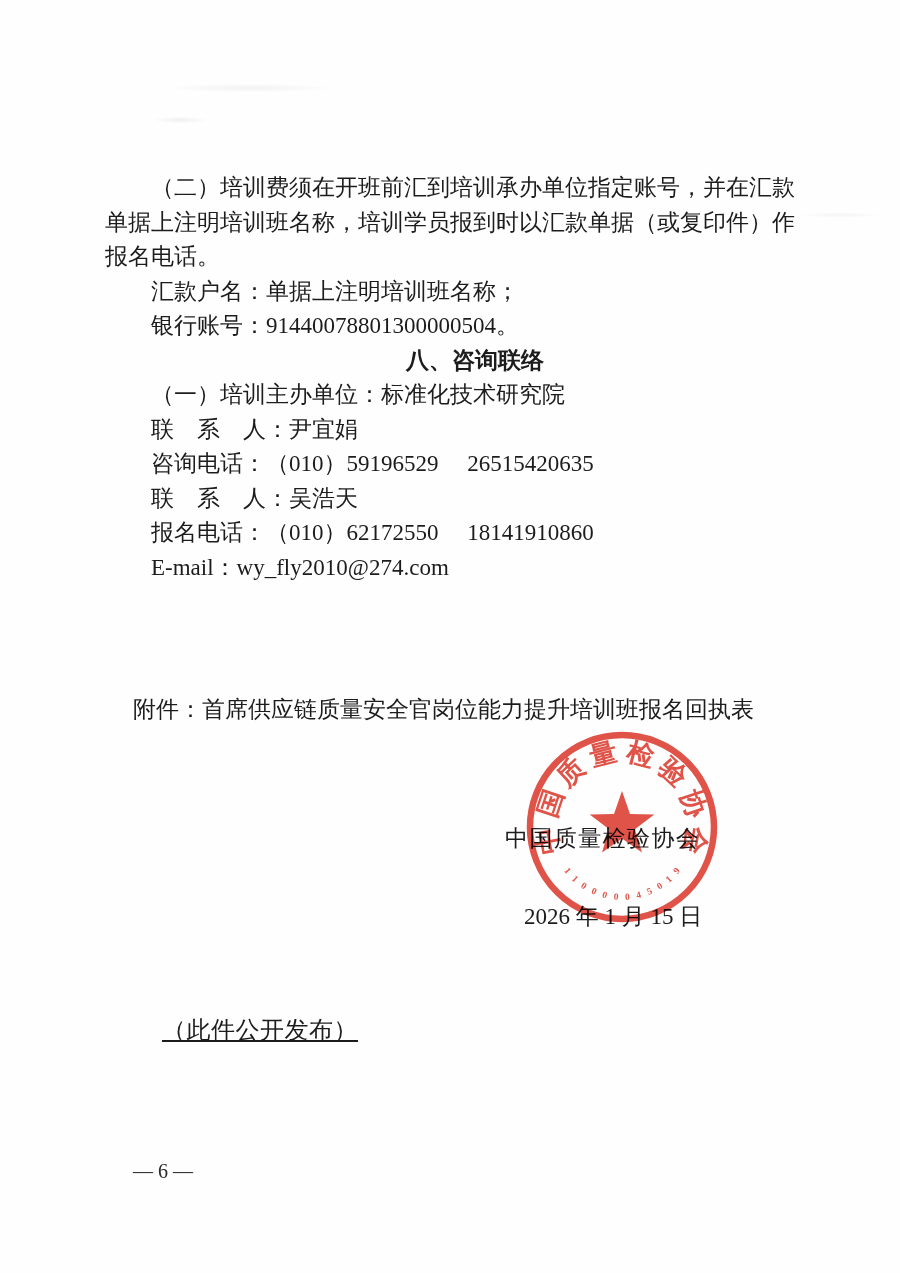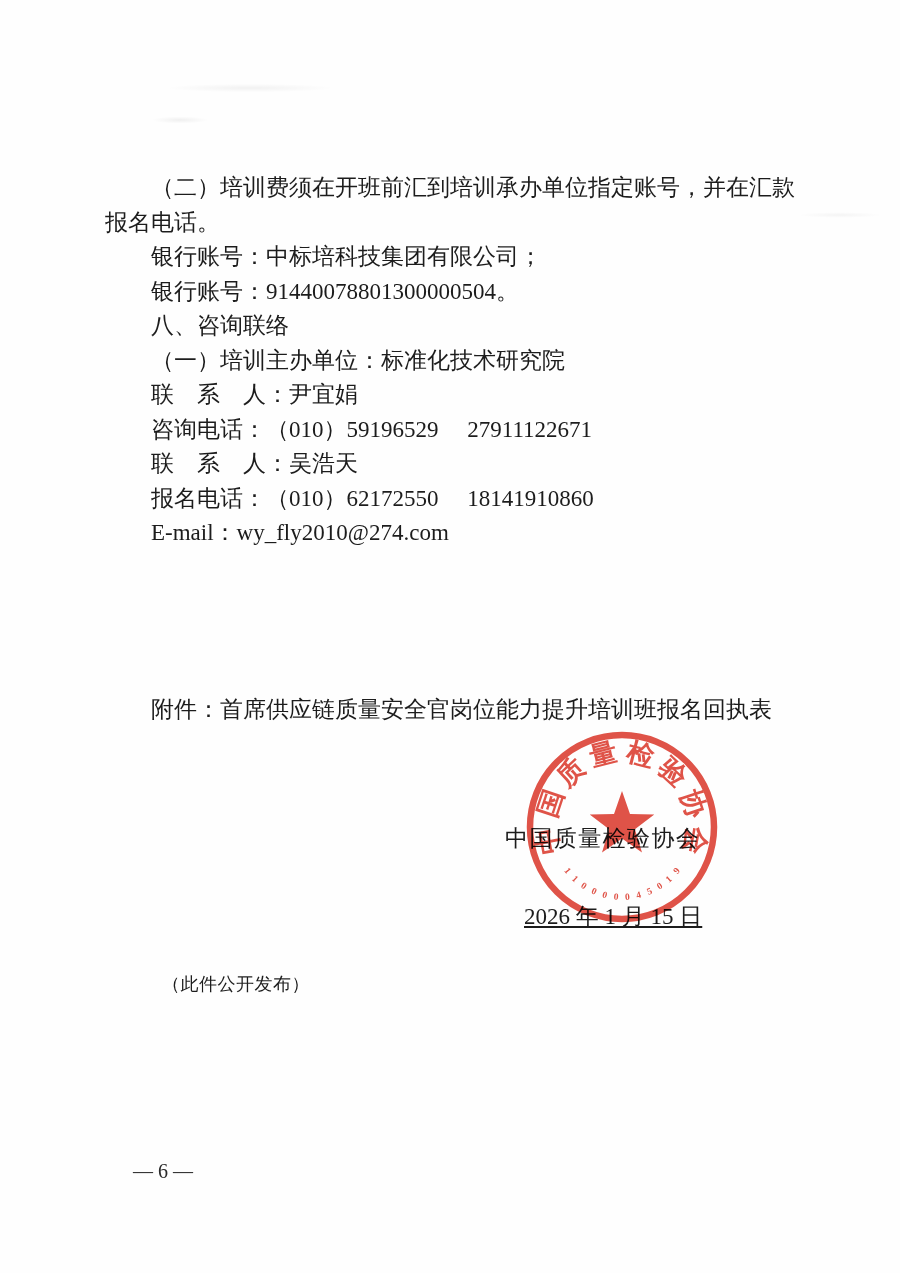--- a/index.html
+++ b/index.html
@@ -23,51 +23,51 @@
   .body-text {
     position: absolute;
     left: 105px;
     top: 171px;
     width: 694px;
     font-size: 23px;
     line-height: 34.5px;
   }
   .line { height: 34.5px; white-space: nowrap; }
   .line.indent { padding-left: 46px; }
-  .line.bold { font-weight: normal; }
+  .line.bold { font-weight: bold; text-align: center; }
   .attachment-line {
     position: absolute;
-    left: 151px;
+    left: 133px;
     top: 694px;
     font-size: 23px;
     white-space: nowrap;
   }
   .issuer-name {
     position: absolute;
     left: 505px;
     top: 823px;
     font-size: 23px;
     letter-spacing: 1.4px;
     white-space: nowrap;
   }
   .issue-date {
     position: absolute;
     left: 524px;
     top: 901px;
     font-size: 23px;
     white-space: nowrap;
-    text-decoration: underline;
   }
   .public-note {
     position: absolute;
     left: 162px;
-    top: 972px;
-    font-size: 18px;
+    top: 1014px;
+    font-size: 24px;
     letter-spacing: 0.5px;
     white-space: nowrap;
+    text-decoration: underline;
   }
   .page-number {
     position: absolute;
     left: 133px;
     top: 1160px;
     font-size: 20px;
     color: #2a2a2a;
     white-space: nowrap;
   }
   .seal {
@@ -83,27 +83,28 @@
     font-family: "Liberation Serif", "DejaVu Serif", serif;
   }
 </style>
 </head>
 <body>
 
 <div class="page">
 
   <div class="body-text">
     <div class="line indent">（二）培训费须在开班前汇到培训承办单位指定账号，并在汇款</div>
+    <div class="line">单据上注明培训班名称，培训学员报到时以汇款单据（或复印件）作</div>
     <div class="line">报名电话。</div>
-    <div class="line indent">银行账号：中标培科技集团有限公司；</div>
+    <div class="line indent">汇款户名：单据上注明培训班名称；</div>
     <div class="line indent">银行账号：91440078801300000504。</div>
     <div class="line indent bold">八、咨询联络</div>
     <div class="line indent">（一）培训主办单位：标准化技术研究院</div>
     <div class="line indent">联　系　人：尹宜娟</div>
-    <div class="line indent">咨询电话：（010）59196529　 27911122671</div>
+    <div class="line indent">咨询电话：（010）59196529　 26515420635</div>
     <div class="line indent">联　系　人：吴浩天</div>
     <div class="line indent">报名电话：（010）62172550　 18141910860</div>
     <div class="line indent">E-mail：wy_fly2010@274.com</div>
   </div>
 
   <div class="attachment-line">附件：首席供应链质量安全官岗位能力提升培训班报名回执表</div>
 
   <div class="issuer-name">中国质量检验协会</div>
 
   <div class="issue-date">2026 年 1 月 15 日</div>

